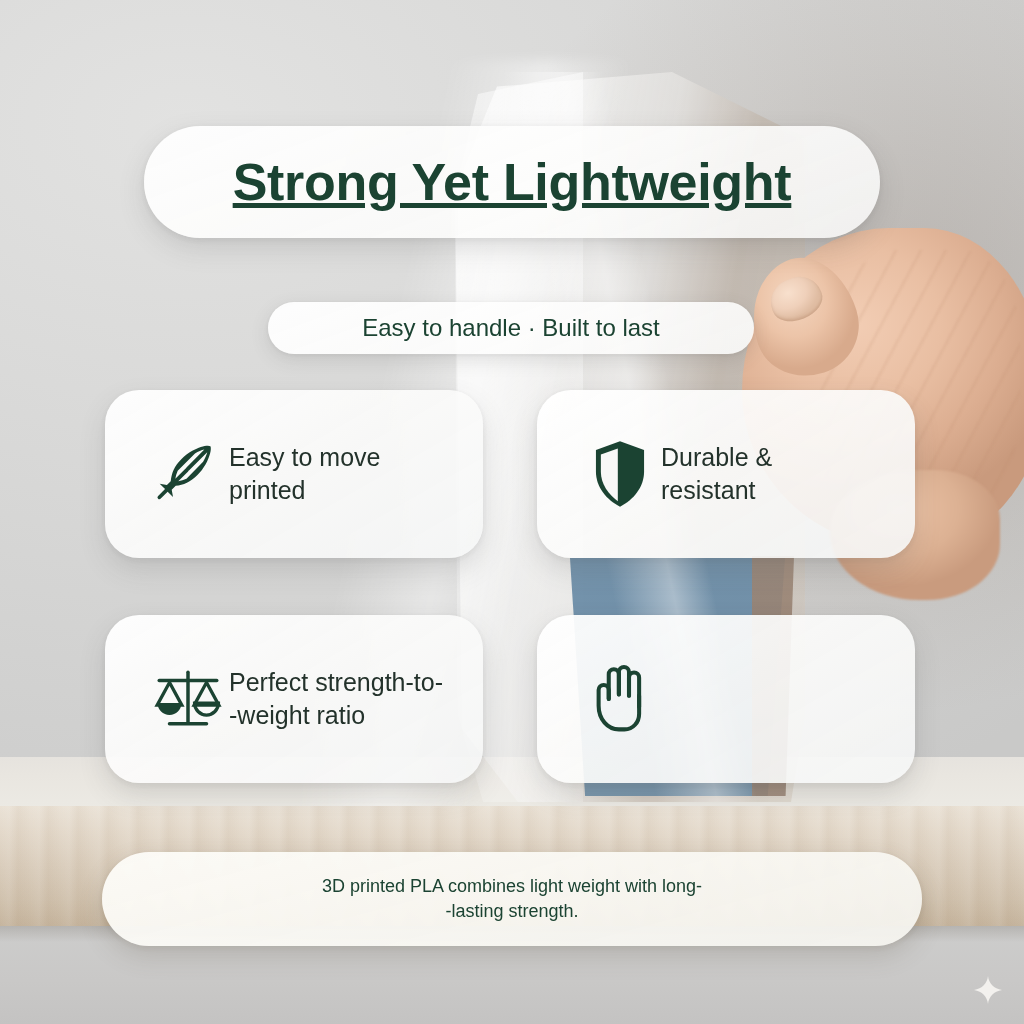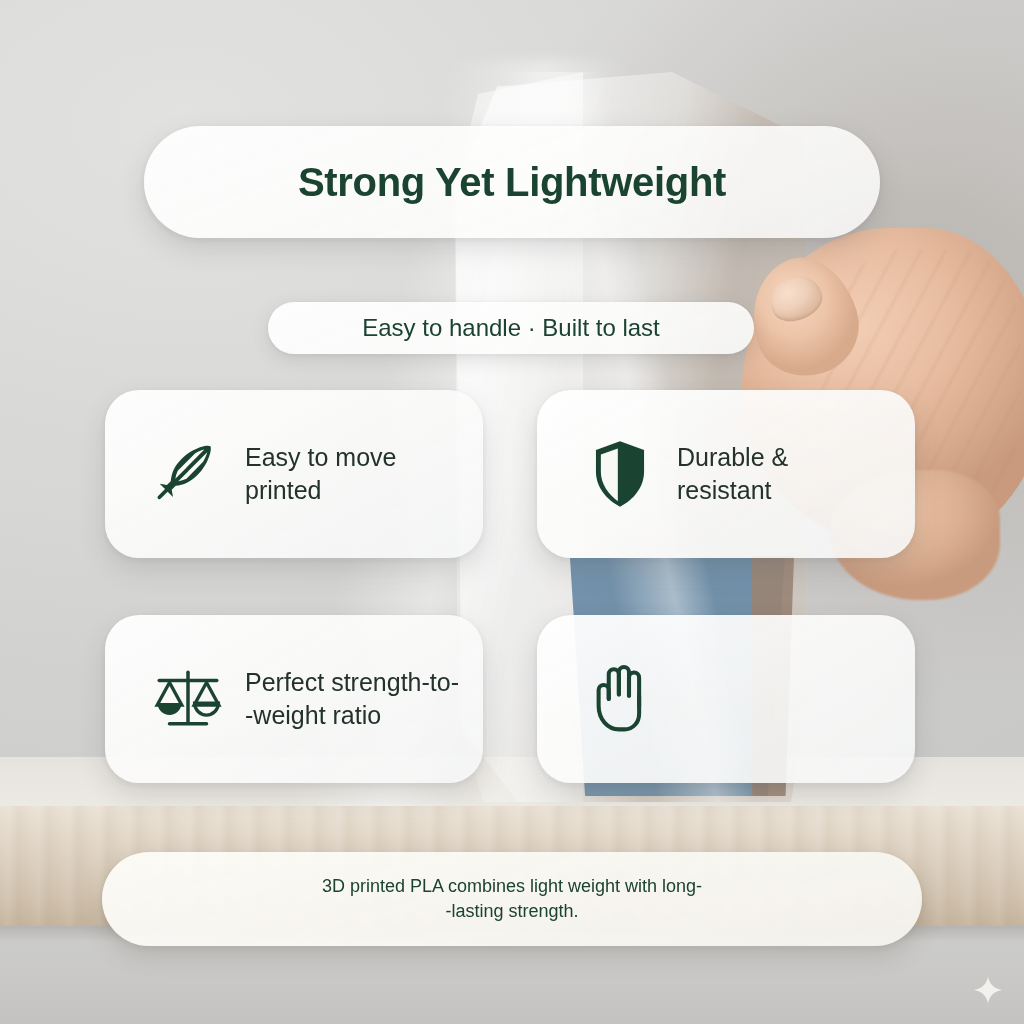--- a/index.html
+++ b/index.html
@@ -156,25 +156,26 @@
   .title-pill {
     position: absolute;
     left: 144px; top: 126px; width: 736px; height: 112px;
     border-radius: 56px;
     background: linear-gradient(160deg, rgba(255,255,255,0.93) 0%, rgba(252,252,251,0.90) 55%, rgba(247,247,246,0.88) 100%);
     box-shadow: 0 10px 26px rgba(90,90,90,0.18), 0 2px 6px rgba(90,90,90,0.10);
     display: flex; align-items: center; justify-content: center;
     backdrop-filter: blur(2px);
   }
   .title-text {
-    font-size: 40px;
+    font-size: 52px;
     font-weight: bold;
     letter-spacing: -0.3px;
     color: #1b4332;
     white-space: nowrap;
+    text-decoration: underline;
   }
 
   .sub-pill {
     position: absolute;
     left: 268px; top: 302px; width: 486px; height: 52px;
     border-radius: 26px;
     background: linear-gradient(160deg, rgba(255,255,255,0.94) 0%, rgba(250,250,249,0.90) 100%);
     box-shadow: 0 6px 18px rgba(90,90,90,0.16), 0 1px 4px rgba(90,90,90,0.08);
     display: flex; align-items: center; justify-content: center;
   }
@@ -200,21 +201,21 @@
   .card.c3 { left: 105px; top: 615px; }
   .card.c4 { left: 537px; top: 615px; }
 
   .card-icon {
     width: 74px; height: 74px;
     flex: 0 0 74px;
     display: flex; align-items: center; justify-content: center;
     color: #1b4332;
   }
   .card-label {
-    margin-left: 20px;
+    margin-left: 4px;
     font-size: 25px;
     line-height: 1.34;
     color: #23322b;
     white-space: nowrap;
   }
   .card-label .l2 { display: block; }
 
   .footer-pill {
     position: absolute;
     left: 102px; top: 852px; width: 820px; height: 94px;

